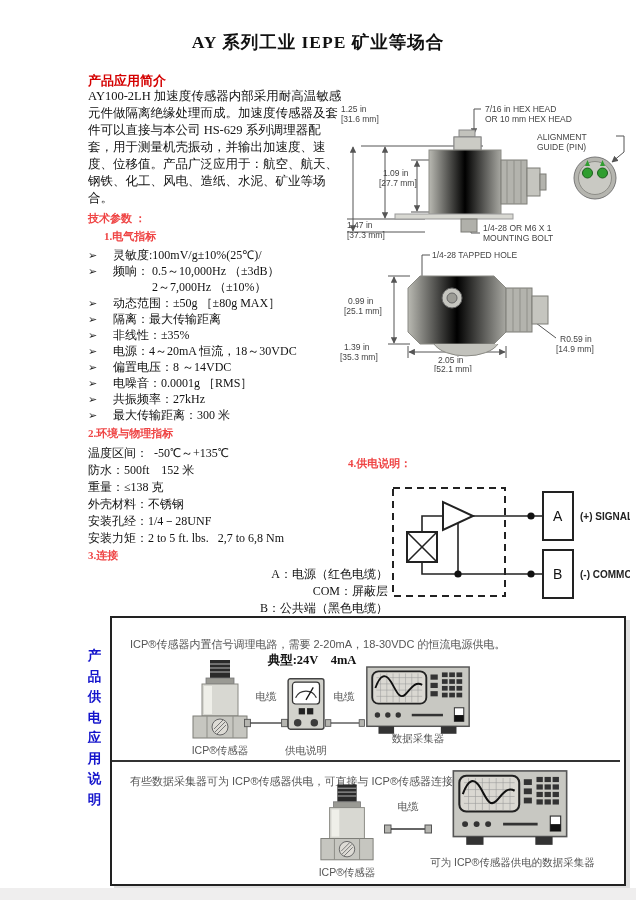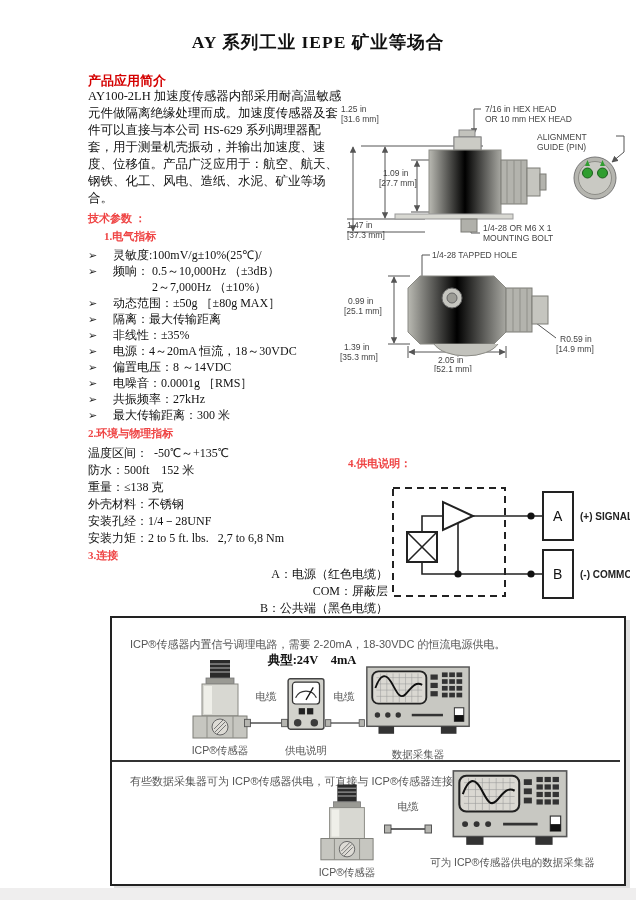--- a/index.html
+++ b/index.html
@@ -263,20 +263,21 @@
     <circle cx="73" cy="96" r="3.6" fill="#111"></circle>
     <circle cx="146" cy="96" r="3.6" fill="#111"></circle>
     <rect x="158" y="14" width="30" height="48" fill="#fff" stroke="#222" stroke-width="2"></rect>
     <rect x="158" y="72" width="30" height="48" fill="#fff" stroke="#222" stroke-width="2"></rect>
     <text class="term" x="168" y="43">A</text>
     <text class="term" x="168" y="101">B</text>
     <text class="wlbl" x="195" y="42">(+) SIGNAL/ POWER</text>
     <text class="wlbl" x="195" y="100">(-) COMMON</text>
   </svg>
 
+  <div id="side-label" class="abs">产品供电应用说明</div>
 
   <div id="bottom-box" class="abs">
 
     <div class="abs boxtxt" style="left:18px;top:10px;width:470px;margin-top:9px;">ICP®传感器内置信号调理电路，需要 2-20mA，18-30VDC 的恒流电源供电。</div>
     <div id="typical" class="abs" style="left:120px;top:34px;width:160px;">典型:24V　4mA</div>
 
     <svg class="abs" style="left:78px;top:42px;" width="60" height="84">
         <use href="#sym-sensor"></use>
       </svg>
     <div class="abs devlbl" style="left:136px;top:72px;width:36px;">电缆</div>
@@ -288,21 +289,21 @@
       </svg>
     <div class="abs devlbl" style="left:214px;top:72px;width:36px;">电缆</div>
     <svg class="abs" style="left:213px;top:100px;" width="40" height="10">
         <use href="#sym-cable"></use>
       </svg>
     <svg class="abs" style="left:254px;top:48px;" width="104" height="69">
         <use href="#sym-coll"></use>
       </svg>
     <div class="abs devlbl" style="left:48px;top:126px;width:120px;">ICP®传感器</div>
     <div class="abs devlbl" style="left:154px;top:126px;width:80px;">供电说明</div>
-    <div class="abs devlbl" style="left:264px;top:130px;width:84px;">数据采集器</div>
+    <div class="abs devlbl" style="left:264px;top:114px;width:84px;">数据采集器</div>
 
     <div id="divider" class="abs"></div>
 
     <div class="abs boxtxt" style="left:18px;top:156px;width:470px;">有些数据采集器可为 ICP®传感器供电，可直接与 ICP®传感器连接。</div>
     <svg class="abs" style="left:206px;top:166px;" width="58" height="82">
         <use href="#sym-sensor"></use>
       </svg>
     <div class="abs devlbl" style="left:278px;top:182px;width:36px;">电缆</div>
     <svg class="abs" style="left:268px;top:206px;" width="56" height="10">
         <use href="#sym-cable"></use>

